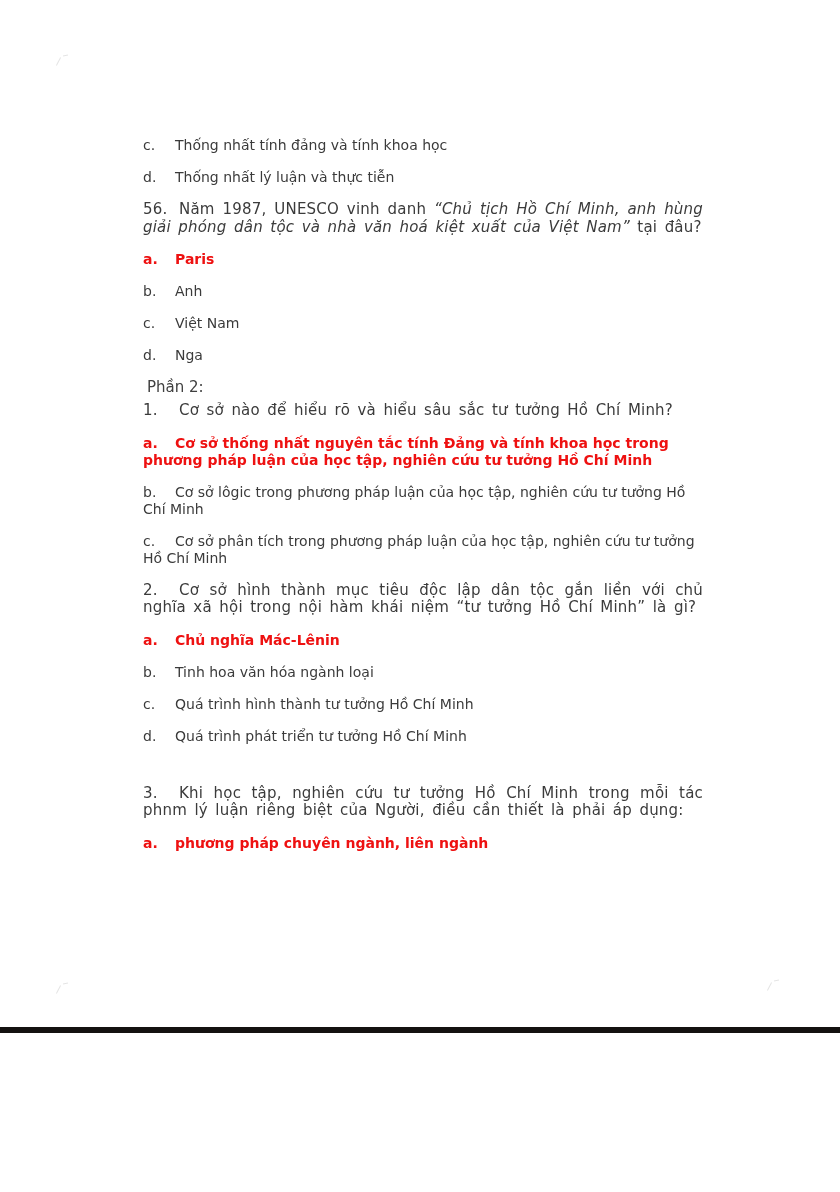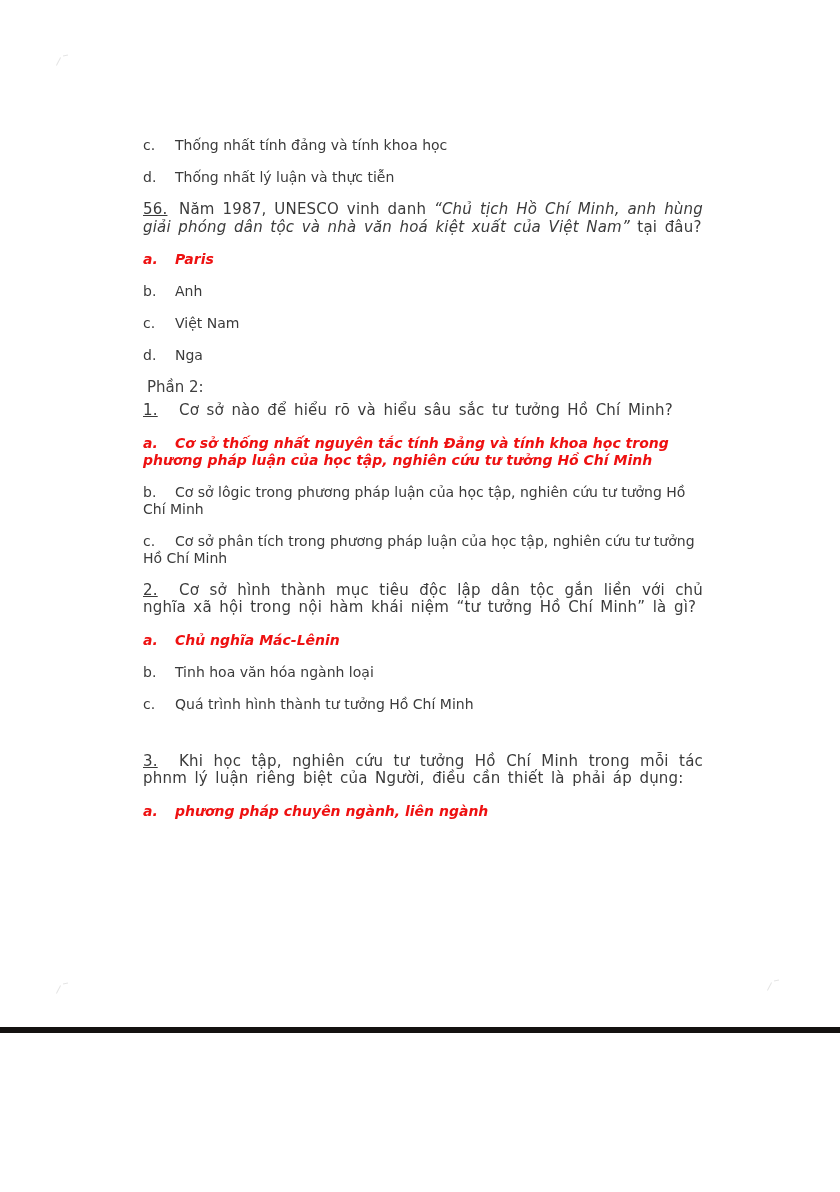--- a/index.html
+++ b/index.html
@@ -24,33 +24,31 @@
     line-height: 17px;
   }
   .opt { font-size: 14px; }
   .opt .lbl {
     display: inline-block;
     min-width: 32px;
   }
   .answer {
     color: #ee1111;
     font-weight: bold;
-    font-style: italic;
   }
   .q {
     font-size: 15px;
     line-height: 17.5px;
     word-spacing: 2.5px;
     letter-spacing: 0.2px;
     text-align: justify;
   }
   .q .qlbl {
     display: inline-block;
     min-width: 36px;
-    text-decoration: underline;
   }
   .q .quote-italic { font-style: italic; margin-top: 28px; }
   .heading-red {
     color: #404040;
     font-size: 15px;
     padding-left: 4px;
     margin-bottom: 6px;
   }
   .gap-top { margin-top: 40px; }
   .footer-bar {
@@ -135,20 +133,23 @@
 
     <p class="para opt answer">
       <span class="lbl">a.</span><span>Chủ nghĩa Mác-Lênin</span>
     </p>
     <p class="para opt">
       <span class="lbl">b.</span><span>Tinh hoa văn hóa ngành loại</span>
     </p>
     <p class="para opt">
       <span class="lbl">c.</span><span>Quá trình hình thành tư tưởng Hồ Chí Minh</span>
     </p>
+    <p class="para opt">
+      <span class="lbl">d.</span><span>Quá trình phát triển tư tưởng Hồ Chí Minh</span>
+    </p>
 
     <p class="para q gap-top">
       <span class="qlbl">3.</span><span>Khi học tập, nghiên cứu tư tưởng Hồ Chí Minh trong mỗi tác phnm lý luận riêng biệt của Người, điều cần thiết là phải áp dụng:</span>
     </p>
 
     <p class="para opt answer">
       <span class="lbl">a.</span><span>phương pháp chuyên ngành, liên ngành</span>
     </p>
 
   </div>

